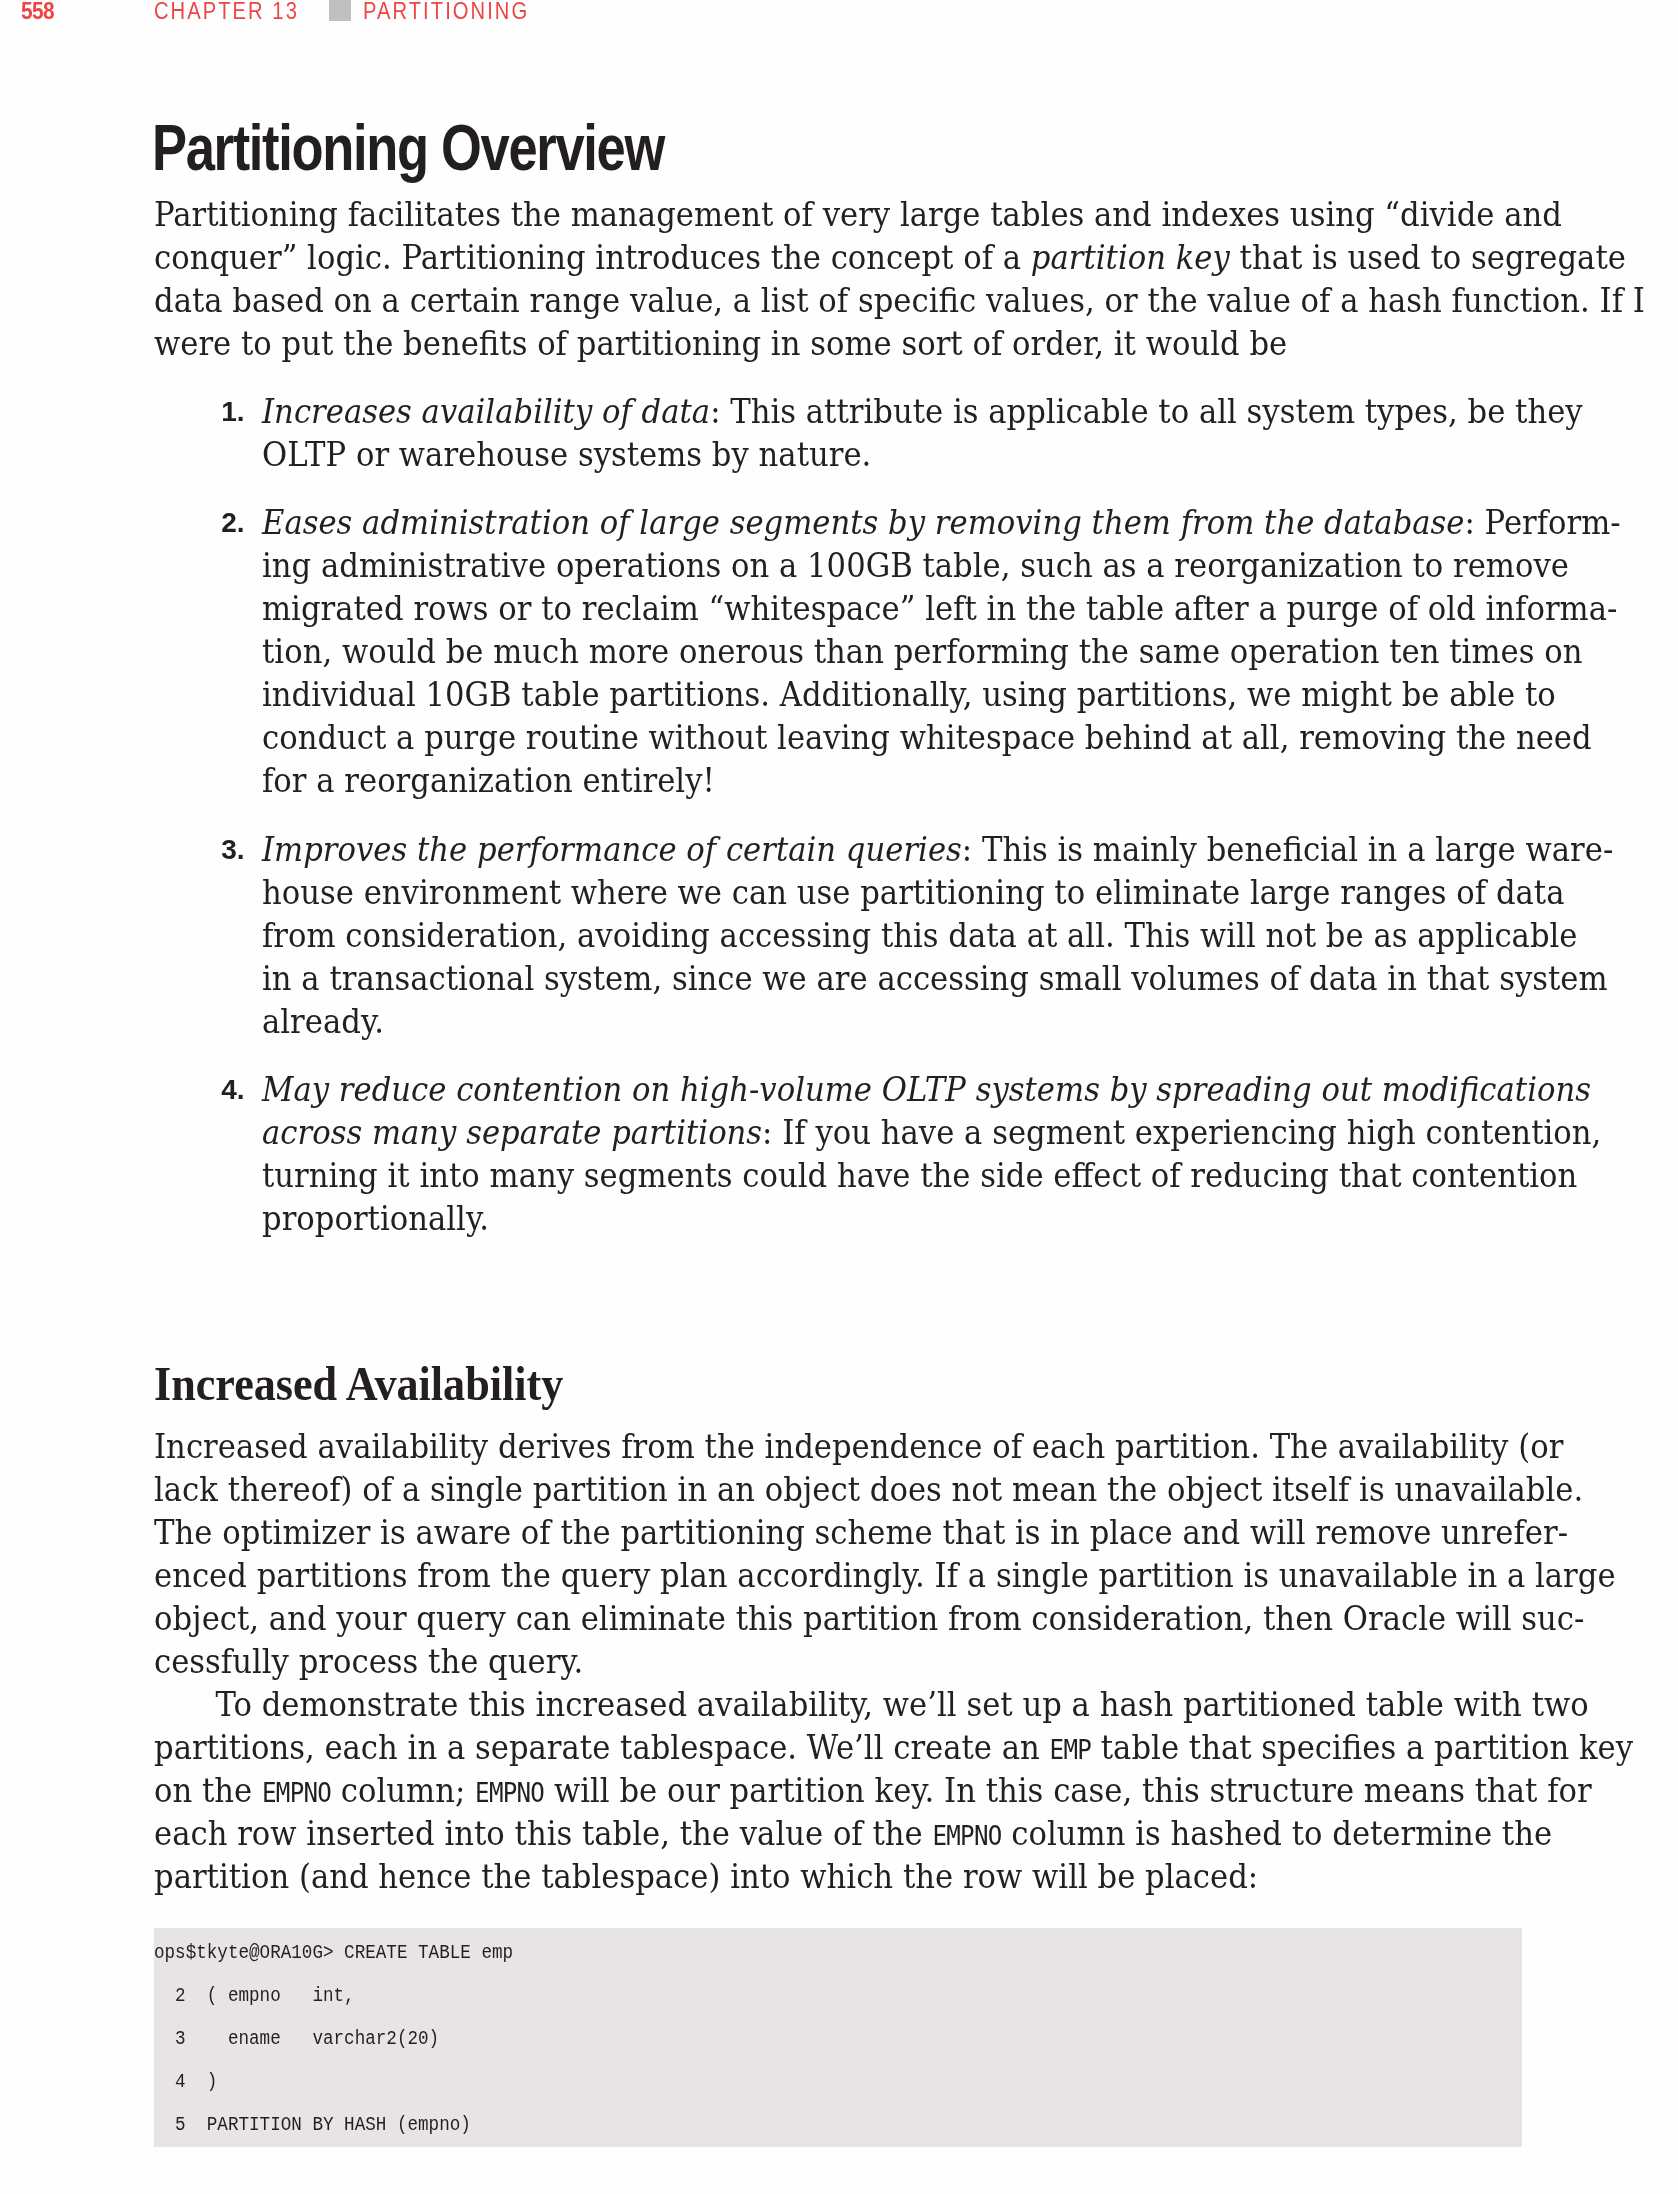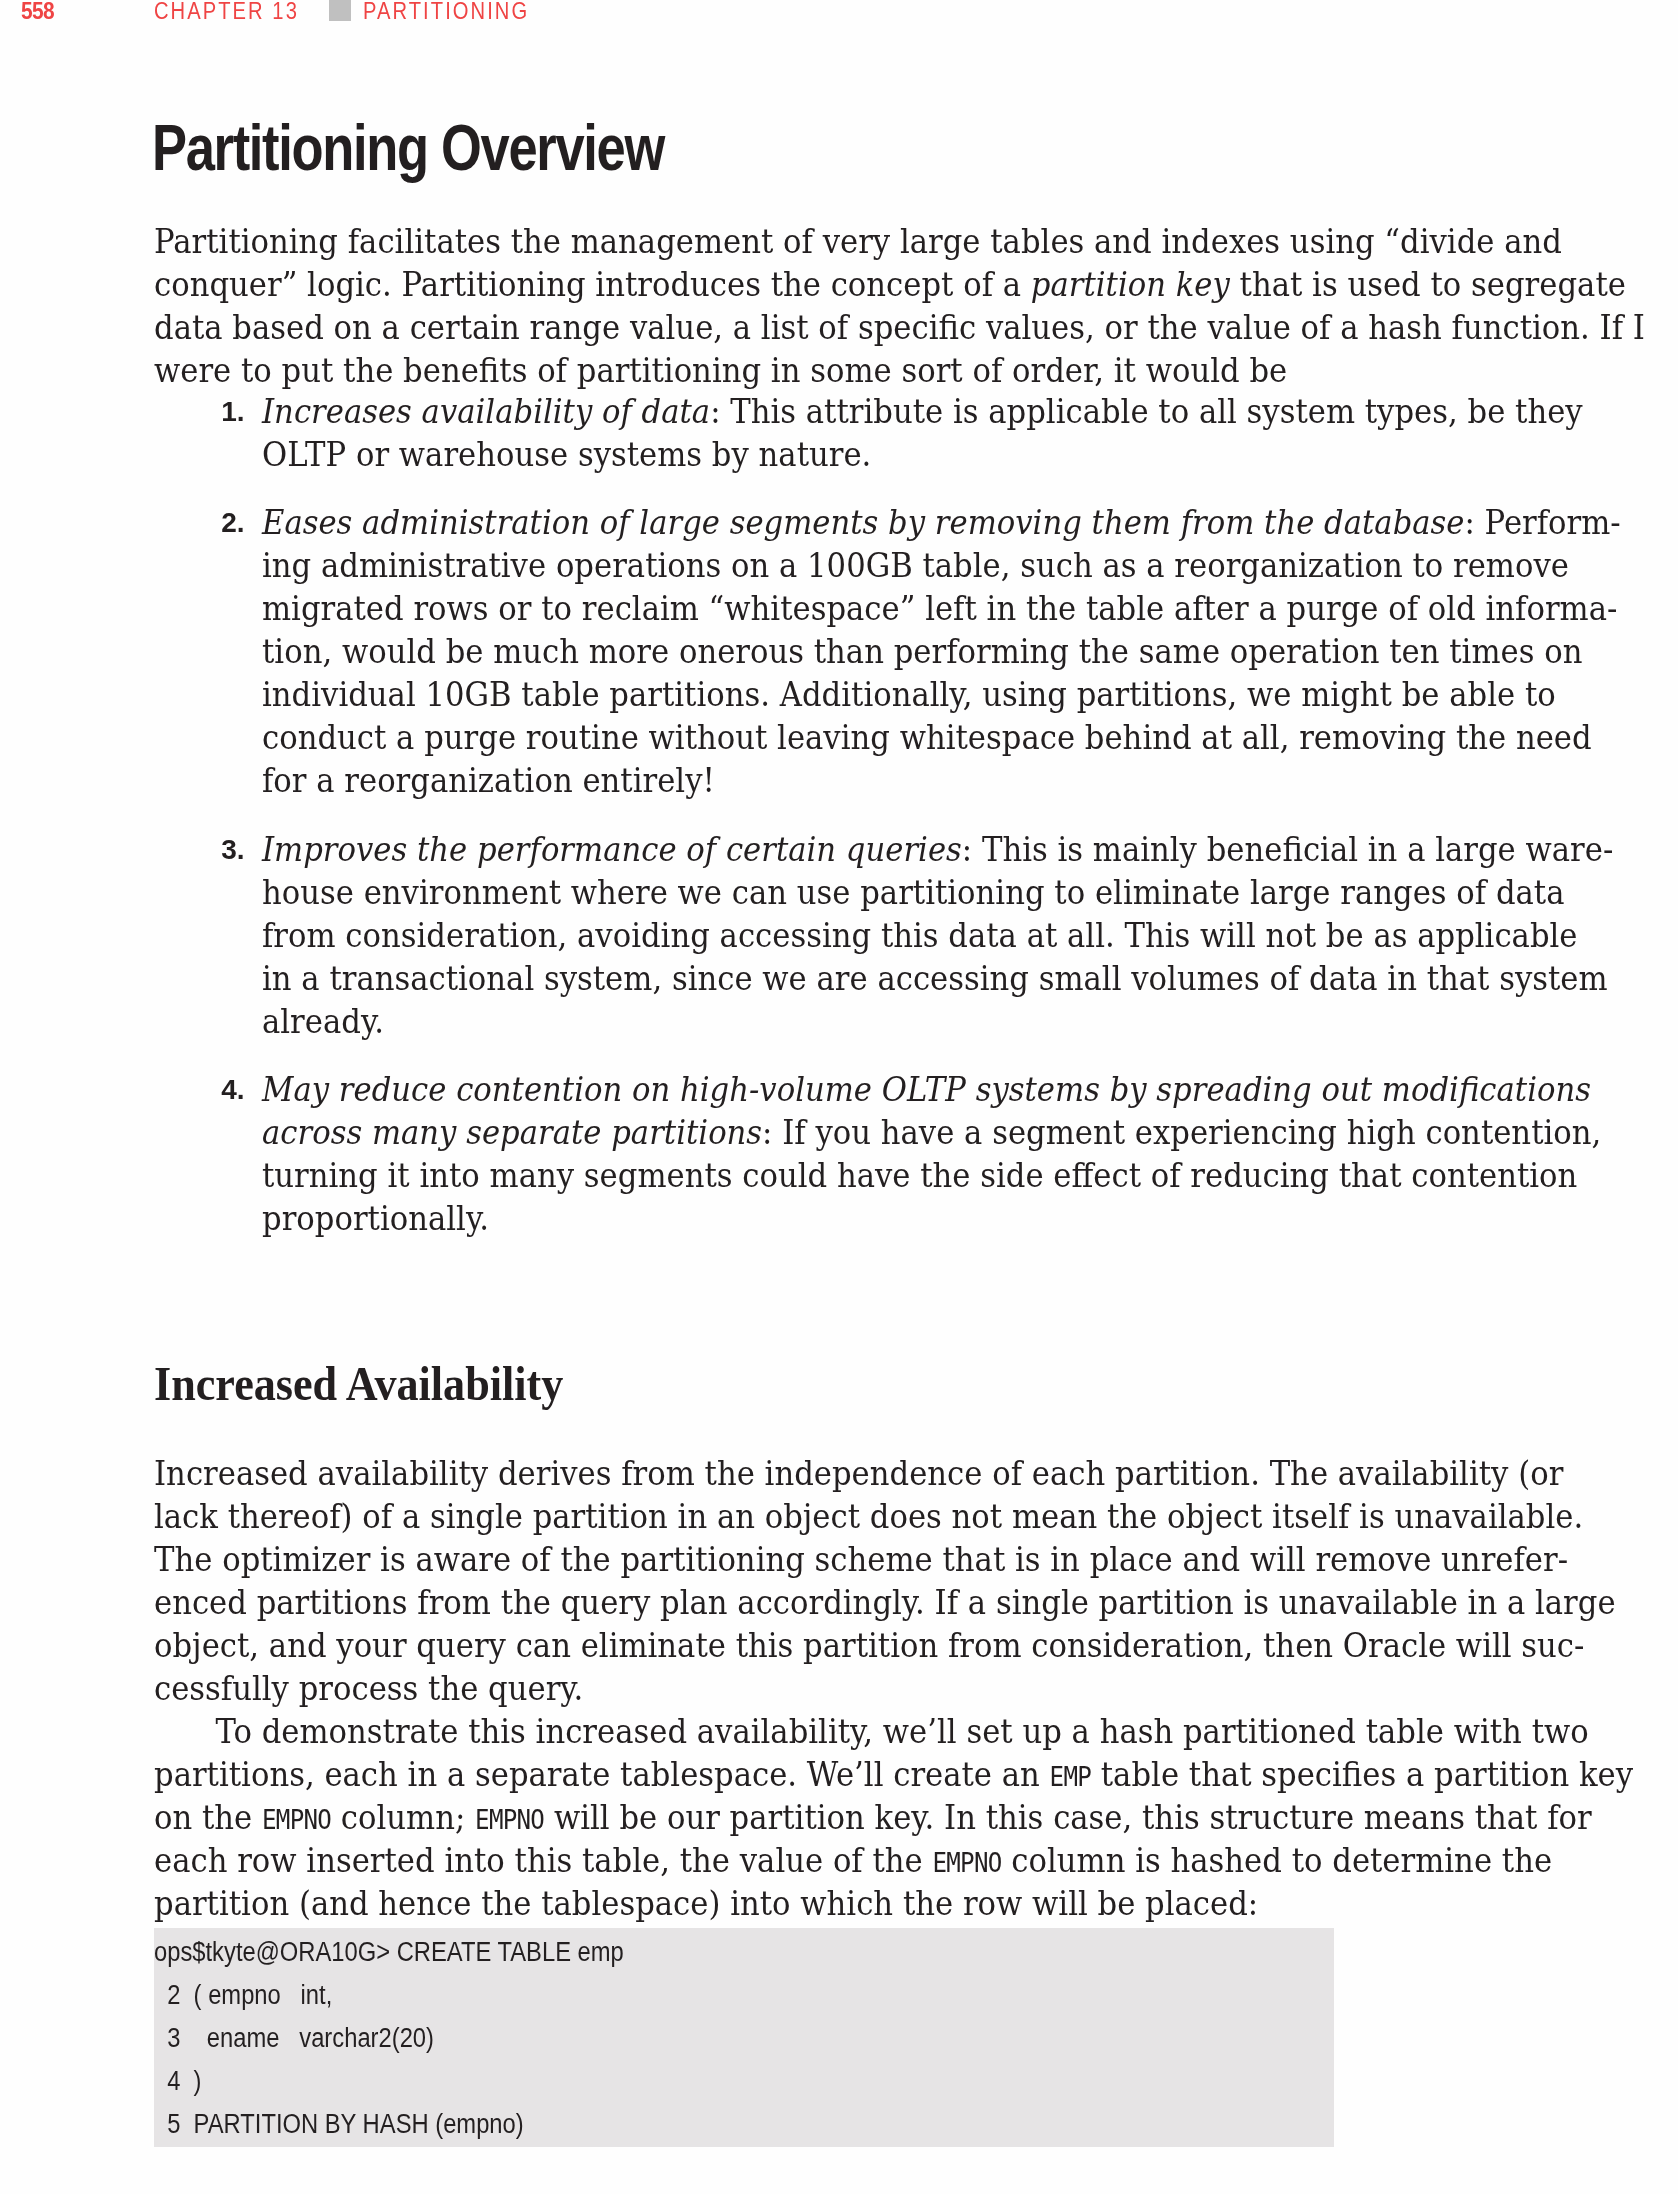--- a/index.html
+++ b/index.html
@@ -23,34 +23,34 @@
     font-family: "Liberation Sans", "DejaVu Sans", sans-serif; font-weight: bold;
     font-size: 64px; letter-spacing: -1.6px; line-height: 74px; color: #231f20;
     transform: scaleX(0.82); transform-origin: left;
   }
   .h2 {
     position: absolute; left: 154px; top: 1355px;
     font-family: "Liberation Serif", "DejaVu Serif", serif; font-weight: bold;
     font-size: 48px; line-height: 57px; color: #231f20;
     transform: scaleX(0.92); transform-origin: left;
   }
-  .para { position: absolute; left: 154px; width: 1393px; font-size: 33px; line-height: 43px; margin-top: 27px; }
+  .para { position: absolute; left: 154px; width: 1393px; font-size: 33px; line-height: 43px; }
   .line { white-space: nowrap; transform: scaleX(0.93); transform-origin: left; height: 43px; }
   .it { font-style: italic; }
   .mono { font-family: "DejaVu Sans Mono", "Liberation Mono", monospace; font-size: 26px; letter-spacing: -0.8px; }
   .list { position: absolute; left: 213px; width: 1344px; font-size: 33px; line-height: 43px; }
   .li { position: relative; padding-left: 49px; margin-bottom: 25.4px; }
   .li .num {
     position: absolute; left: 8.2px; top: 0;
     font-family: "Liberation Sans", "DejaVu Sans", sans-serif; font-weight: bold; font-size: 28px;
   }
   .code {
-    position: absolute; left: 154px; top: 1928px; width: 1180px; height: 219px;
+    position: absolute; left: 154px; top: 1928px; width: 1368px; height: 219px;
     background: #e6e4e5;
-    font-family: Liberation Sans, sans-serif; font-size: 27px;
+    font-family: Liberation Mono, monospace; font-size: 20px;
     line-height: 43px; padding-top: 3.3px; box-sizing: border-box; color: #231f20;
   }
   .code .cl { white-space: pre; transform: scaleX(0.88); transform-origin: left; height: 43px; }
 </style>
 </head>
 <body>
 
 <div class="runhead">
   <span class="pagenum">558</span>
   <span class="chapter">CHAPTER 13</span>

